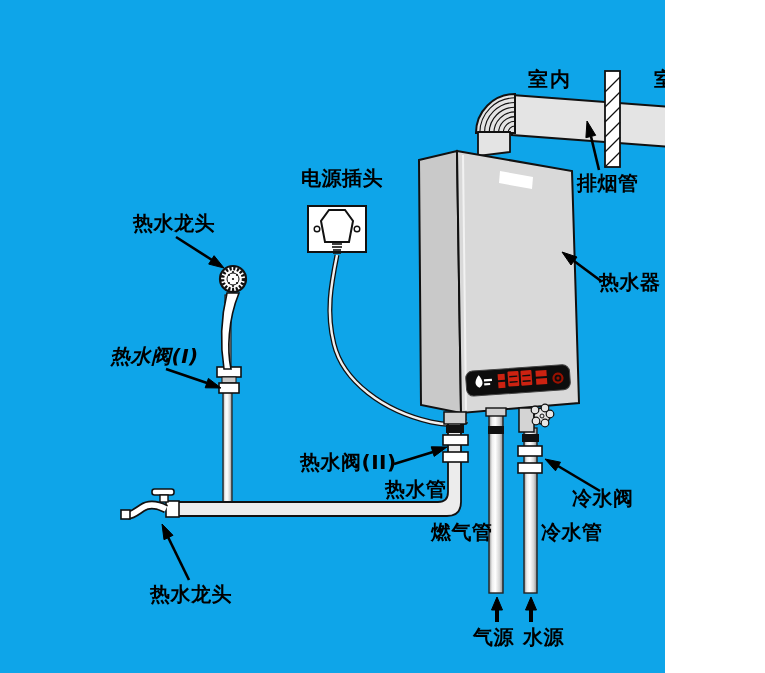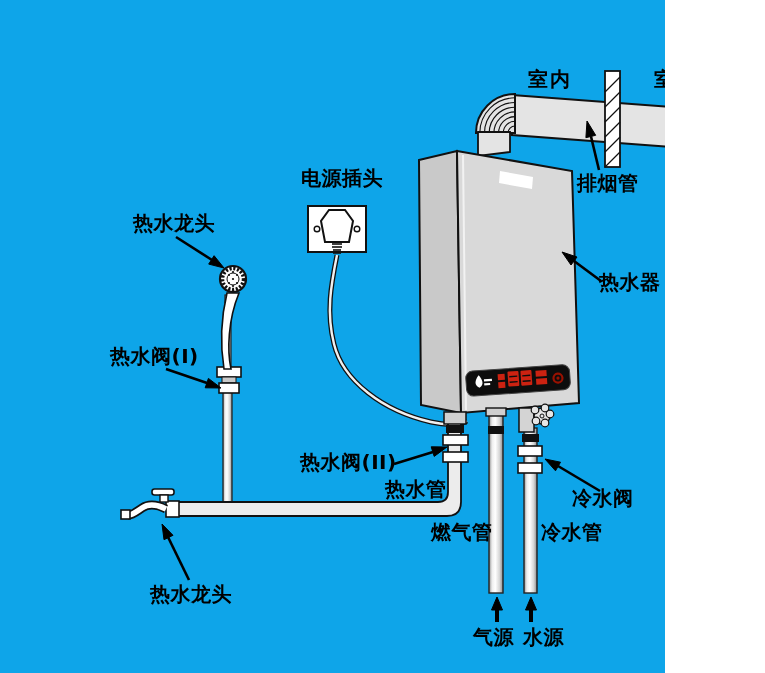--- a/index.html
+++ b/index.html
@@ -13,21 +13,21 @@
     white-space:nowrap;letter-spacing:.5px;line-height:1.05;
     font-family:"DejaVu Sans","Liberation Sans",sans-serif;
   }
   .label.big{font-size:20px;letter-spacing:2px;}
   
   #lab-indoor{left:528px;top:69px;}
   #lab-outdoor{left:654px;top:69px;}
   #lab-exhaust{left:577px;top:173px;text-align:right;}
   #lab-plug{left:301px;top:168px;}
   #lab-shower{left:133px;top:213px;}
-  #lab-valve1{left:110px;top:346px;}
+  #lab-valve1{left:110px;top:346px;font-style:italic;}
   #lab-heater{left:599px;top:272px;}
   #lab-valve2{left:300px;top:452px;text-align:right;}
   #lab-hotpipe{left:385px;top:479px;}
   #lab-coldvalve{left:572px;top:488px;}
   #lab-gaspipe{left:431px;top:522px;}
   #lab-coldpipe{left:541px;top:522px;}
   #lab-tap{left:150px;top:584px;text-align:right;}
   #lab-gassrc{left:473px;top:627px;}
   #lab-watersrc{left:523px;top:627px;}
 </style>

